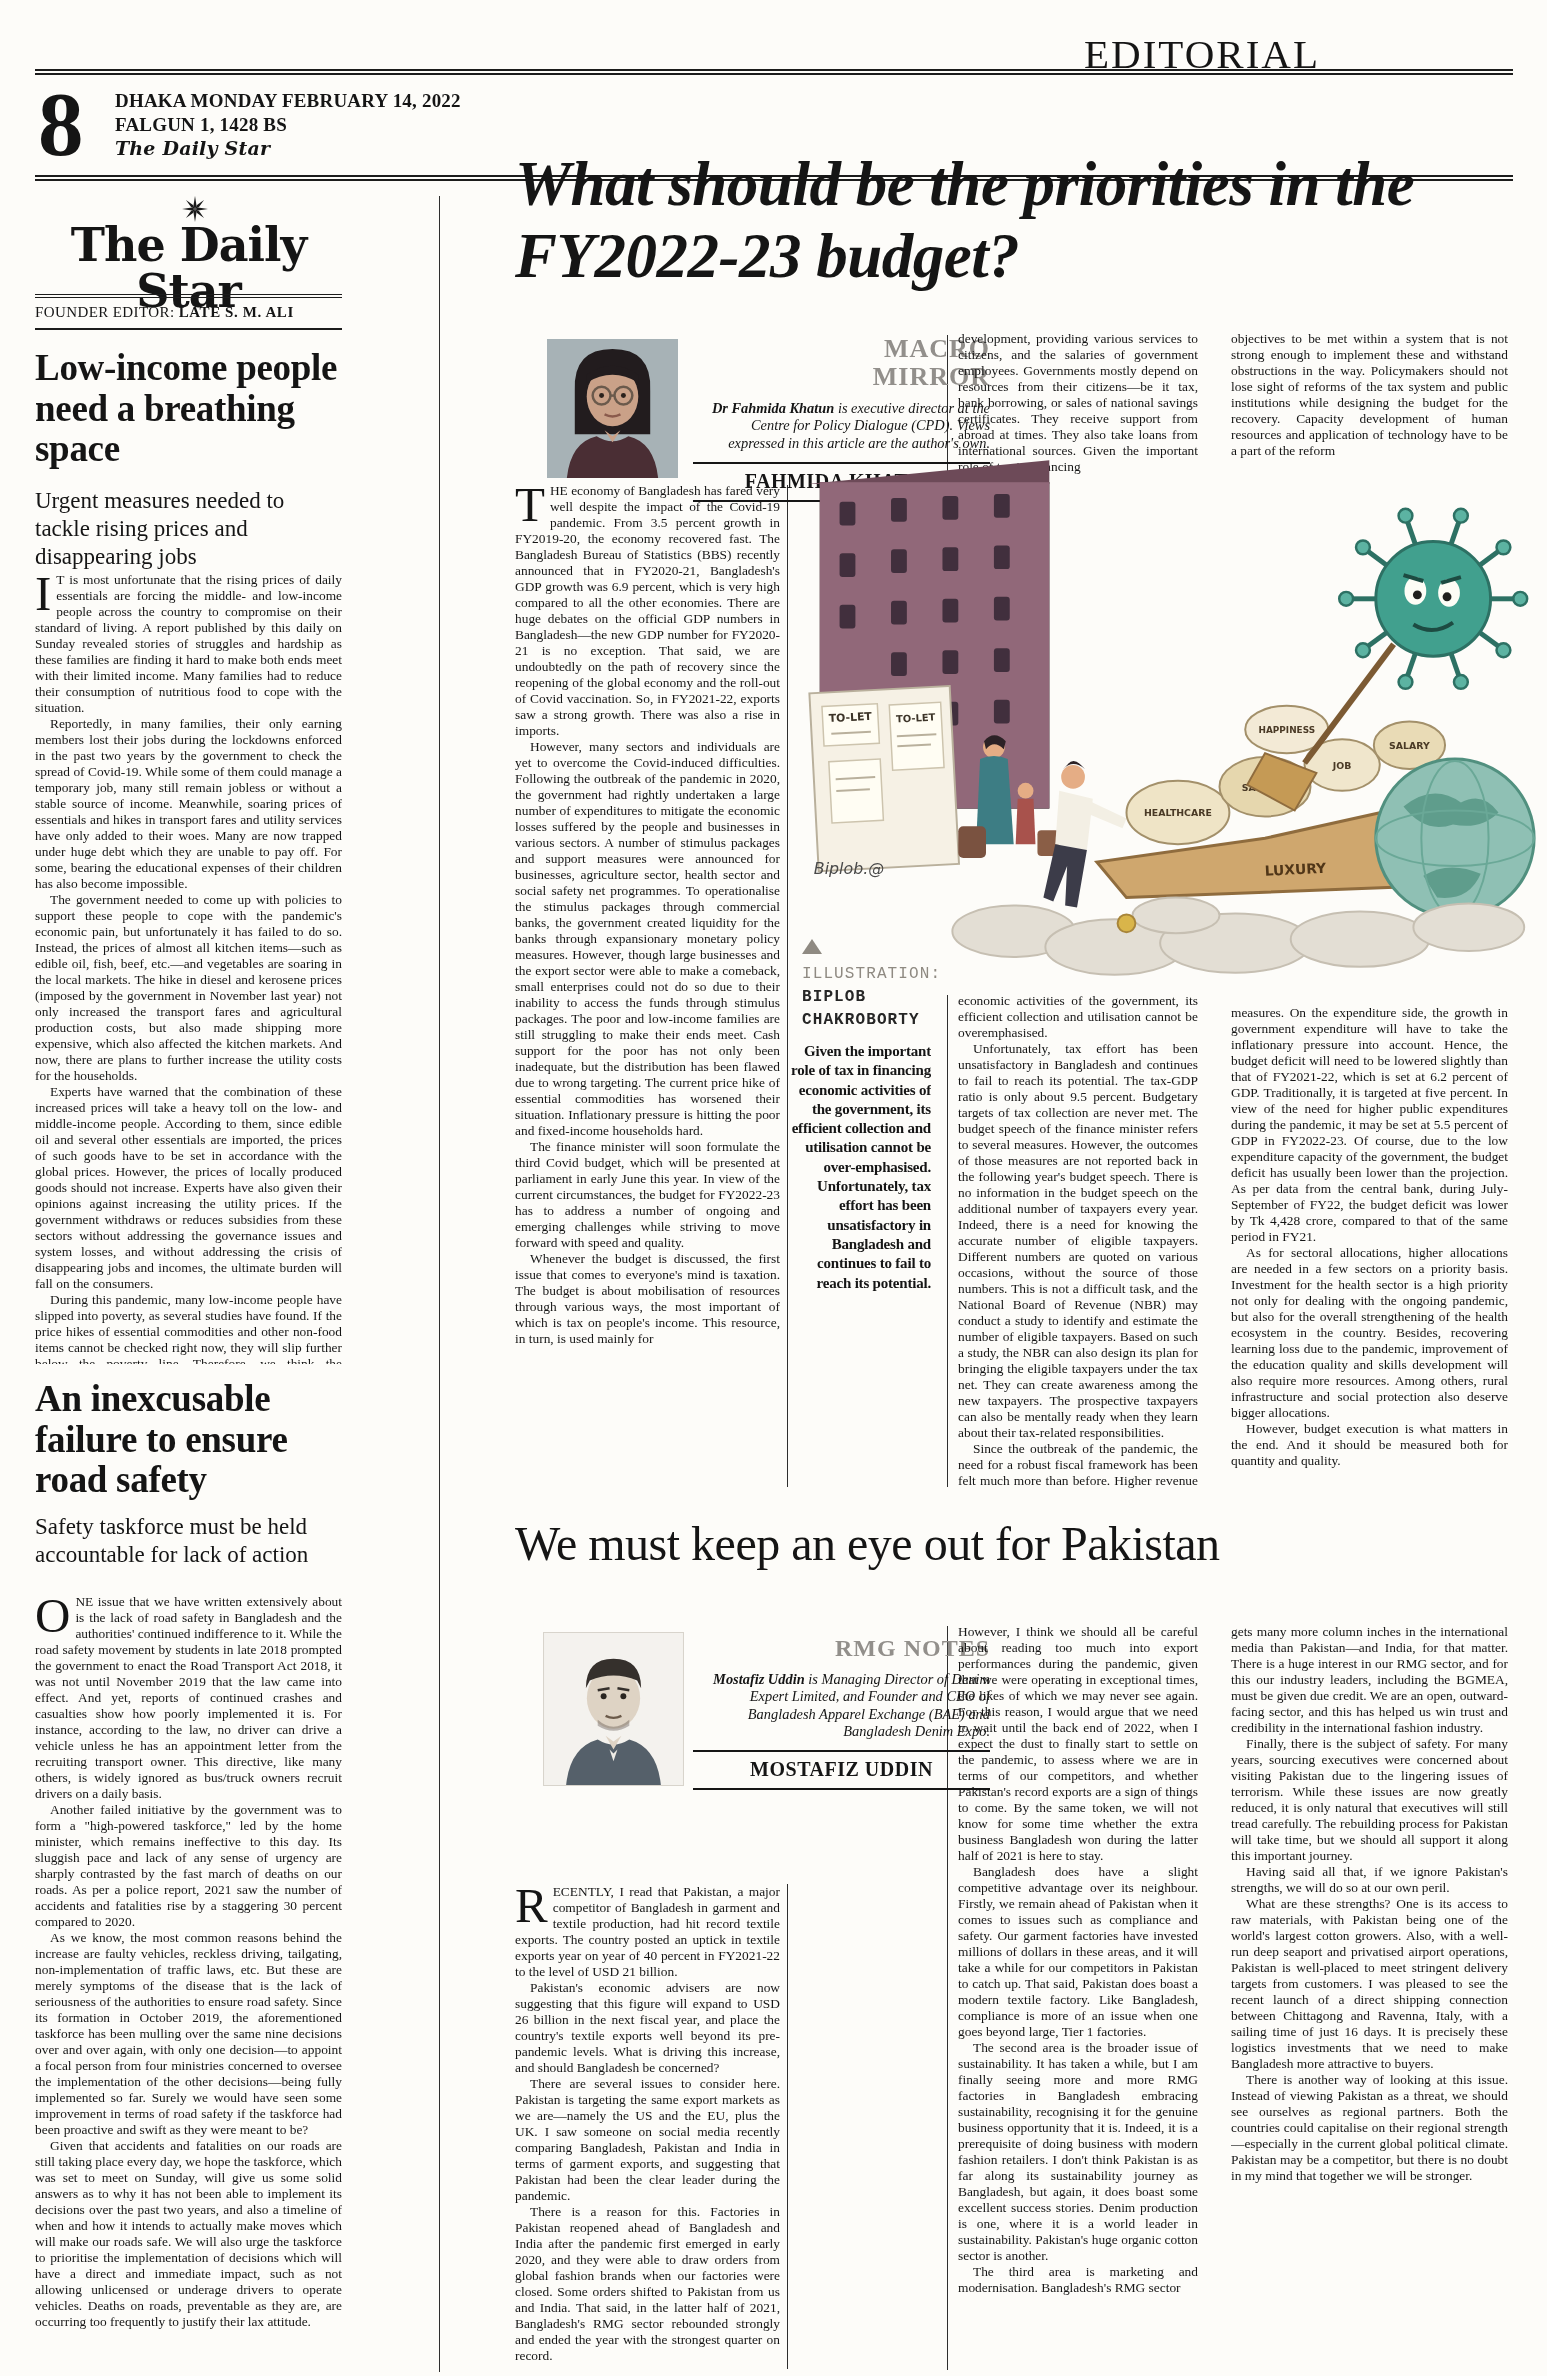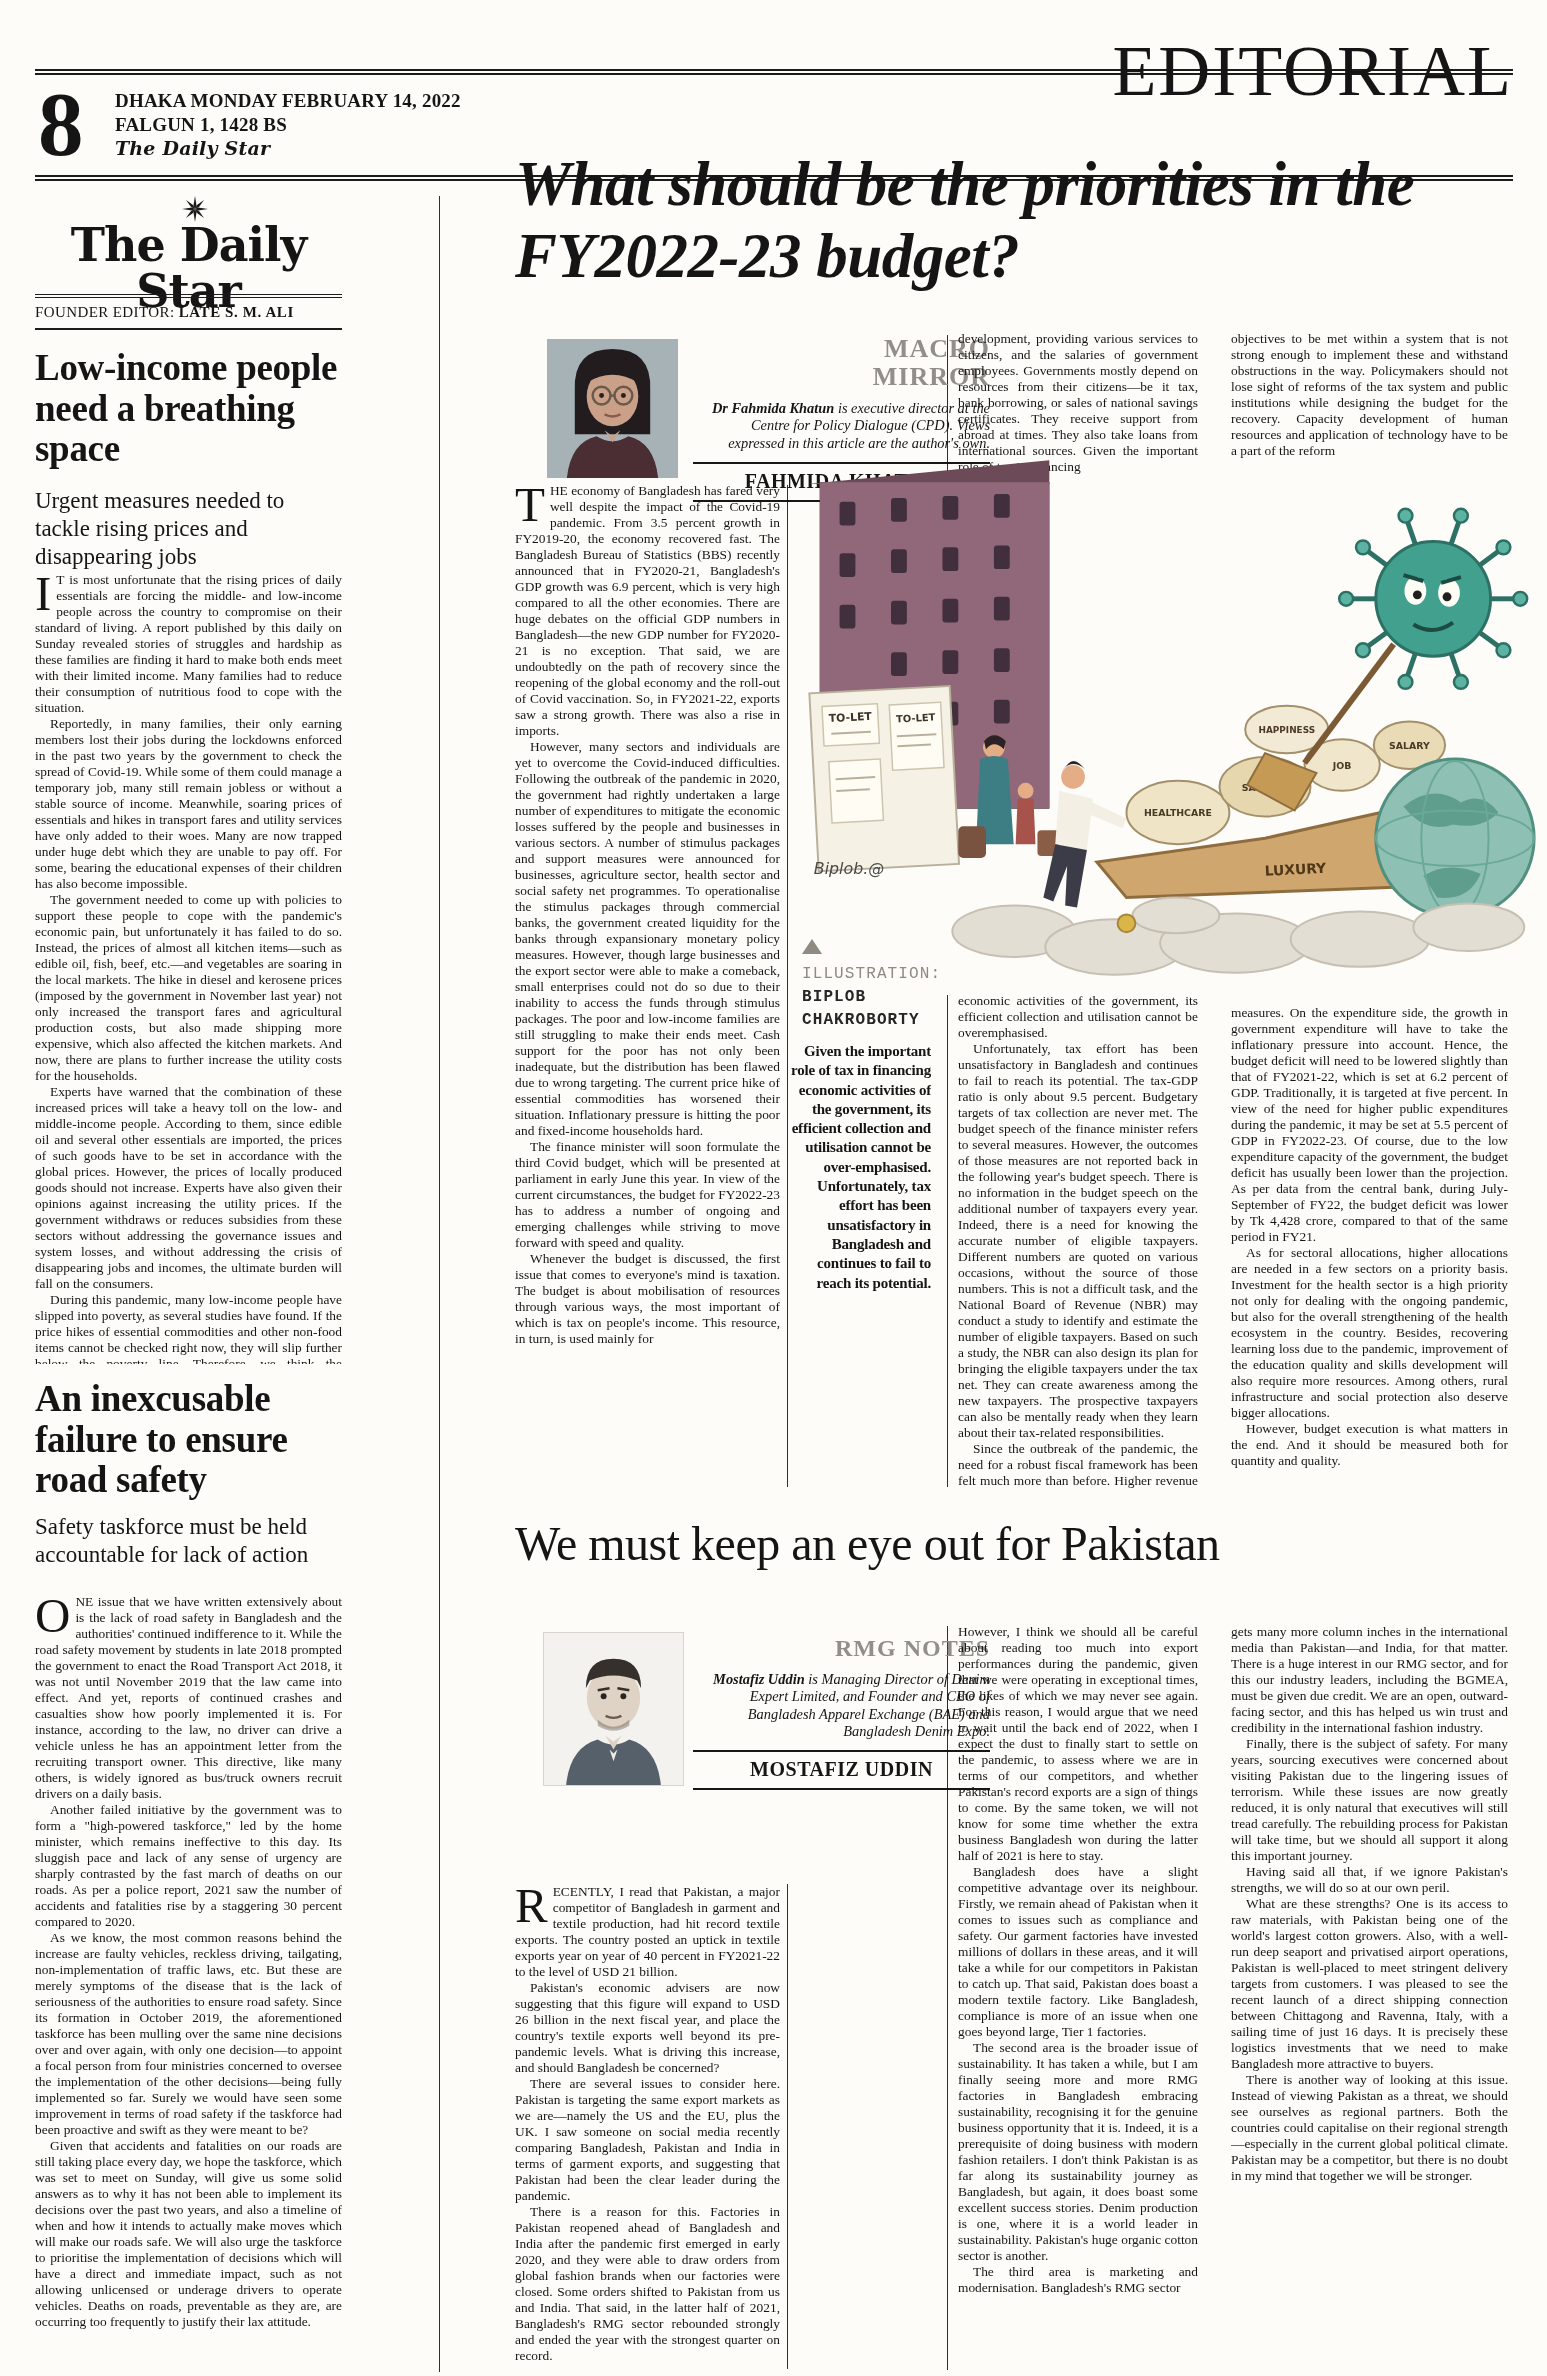--- a/index.html
+++ b/index.html
@@ -9,21 +9,21 @@
     font-family:"Liberation Serif", serif;
   }
   .abs { position:absolute; }
   .rule-h { position:absolute; background:#1c1c1c; }
   .rule-v { position:absolute; background:#2e2e2e; width:1px; }
 
   
   .page-num { font-size:91px; font-weight:bold; line-height:0.92; }
   .dateline { font-size:19px; font-weight:bold; letter-spacing:0.2px; line-height:1.25; }
   .mini-logo { font-size:19px; font-weight:bold; font-style:italic; font-family:"DejaVu Serif",serif; }
-  .section-title { font-size:72px; letter-spacing:2px; font-weight:500; text-align:right; }
+  .section-title { font-size:41px; letter-spacing:2px; font-weight:500; text-align:center; }
 
   
   .masthead { font-family:"DejaVu Serif", serif; font-size:46px; font-weight:bold; letter-spacing:-1px; text-align:center; line-height:1.0; }
   .founder { font-size:15px; letter-spacing:0.4px; text-align:left; }
   .founder b { letter-spacing:0.6px; }
 
   
   .ed-title { font-size:37px; font-weight:bold; line-height:1.1; letter-spacing:-0.3px; }
   .ed-sub { font-size:23px; line-height:1.22; }
   .body-text { font-size:13.4px; line-height:16px; text-align:justify; }

